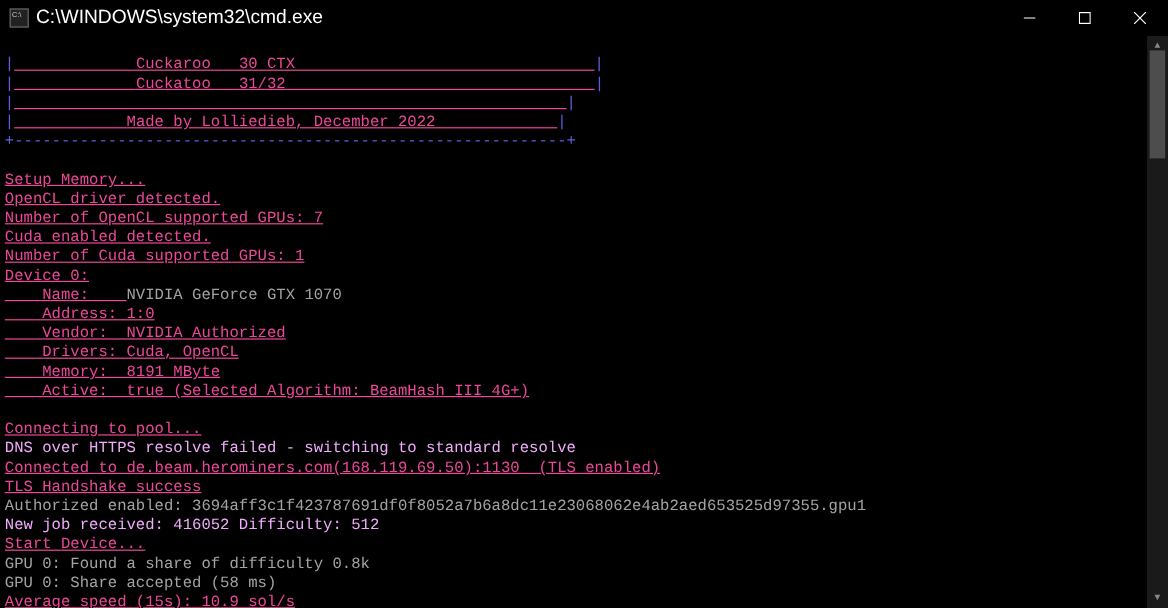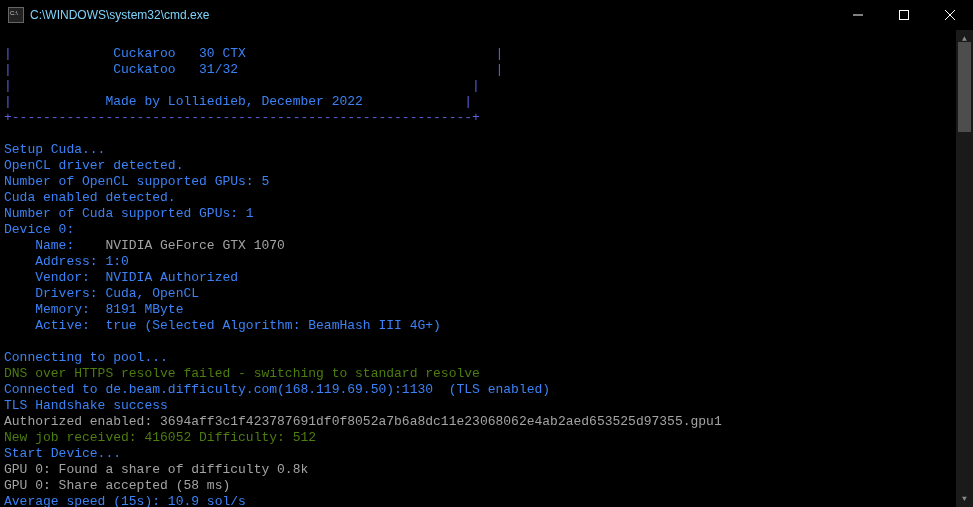--- a/index.html
+++ b/index.html
@@ -15,23 +15,23 @@
       font-size: 13px;
       overflow: hidden;
       color: #ccc;
     }
     .titlebar {
       height: 30px;
       background: #000;
       display: flex;
       align-items: center;
       padding-left: 8px;
-      color: #7dd3fc;
+      color: #ffffff;
       font-family: 'Segoe UI', Tahoma, sans-serif;
-      font-size: 12px;
+      font-size: 16px;
     }
     .titlebar-icon {
       width: 16px;
       height: 16px;
       margin-right: 6px;
       display: inline-block;
       background: #222;
       border: 1px solid #666;
       position: relative;
     }
@@ -89,22 +89,22 @@
       height: 17px;
       color: #888;
       text-align: center;
       font-size: 8px;
       line-height: 17px;
     }
     .scroll-up { top: 0; }
     .scroll-down { bottom: 0; }
     .blue { color: #5e5edf; }
     .green { color: #a3a3a3; }
-    .yellow { color: #4d7c0f; }
-    .gray { color: #3b82f6; }
+    .yellow { color: #f0abfc; }
+    .gray { color: #ec4899; text-decoration: underline; }
   </style>
 </head>
 <body>
 
 <div class="titlebar">
   <span class="titlebar-icon"></span>
   <span class="titlebar-title">C:\WINDOWS\system32\cmd.exe</span>
   <div class="win-controls">
     <div class="win-btn">
       <svg width="10" height="10">
@@ -125,36 +125,36 @@
   </div>
 </div>
 
 <div class="terminal">
 <span class="blue"><span>|</span></span><span class="gray">             <span>Cuckaroo</span>   <span>30 CTX</span>                                </span><span class="blue"><span>|</span></span>
 <span class="blue"><span>|</span></span><span class="gray">             <span>Cuckatoo</span>   <span>31/32</span>                                 </span><span class="blue"><span>|</span></span>
 <span class="blue"><span>|</span></span><span class="gray">                                                           </span><span class="blue"><span>|</span></span>
 <span class="blue"><span>|</span></span><span class="gray">            <span>Made by Lolliedieb, December 2022</span>             </span><span class="blue"><span>|</span></span>
 <span class="blue">+-----------------------------------------------------------+</span>
 
-<span class="gray">Setup Cuda...</span>
+<span class="gray">Setup Memory...</span>
 <span class="gray">OpenCL driver detected.</span>
-<span class="gray">Number of OpenCL supported GPUs: 5</span>
+<span class="gray">Number of OpenCL supported GPUs: 7</span>
 <span class="gray">Cuda enabled detected.</span>
 <span class="gray">Number of Cuda supported GPUs: 1</span>
 <span class="gray">Device 0:</span>
 <span class="gray">    Name:    </span><span class="green">NVIDIA GeForce GTX 1070</span>
 <span class="gray">    Address: 1:0</span>
 <span class="gray">    Vendor:  NVIDIA Authorized</span>
 <span class="gray">    Drivers: Cuda, OpenCL</span>
 <span class="gray">    Memory:  8191 MByte</span>
 <span class="gray">    Active:  true (Selected Algorithm: BeamHash III 4G+)</span>
 
 <span class="gray">Connecting to pool...</span>
 <span class="yellow">DNS over HTTPS resolve failed - switching to standard resolve</span>
-<span class="gray">Connected to de.beam.difficulty.com(168.119.69.50):1130  (TLS enabled)</span>
+<span class="gray">Connected to de.beam.herominers.com(168.119.69.50):1130  (TLS enabled)</span>
 <span class="gray">TLS Handshake success</span>
 <span class="green">Authorized enabled: 3694aff3c1f423787691df0f8052a7b6a8dc11e23068062e4ab2aed653525d97355.gpu1</span>
 <span class="yellow">New job received: 416052 Difficulty: 512</span>
 <span class="gray">Start Device...</span>
 <span class="green">GPU 0: Found a share of difficulty 0.8k</span>
 <span class="green">GPU 0: Share accepted (58 ms)</span>
 <span class="gray">Average speed (15s): 10.9 sol/s</span>
 </div>
 
 <div class="scrollbar">

